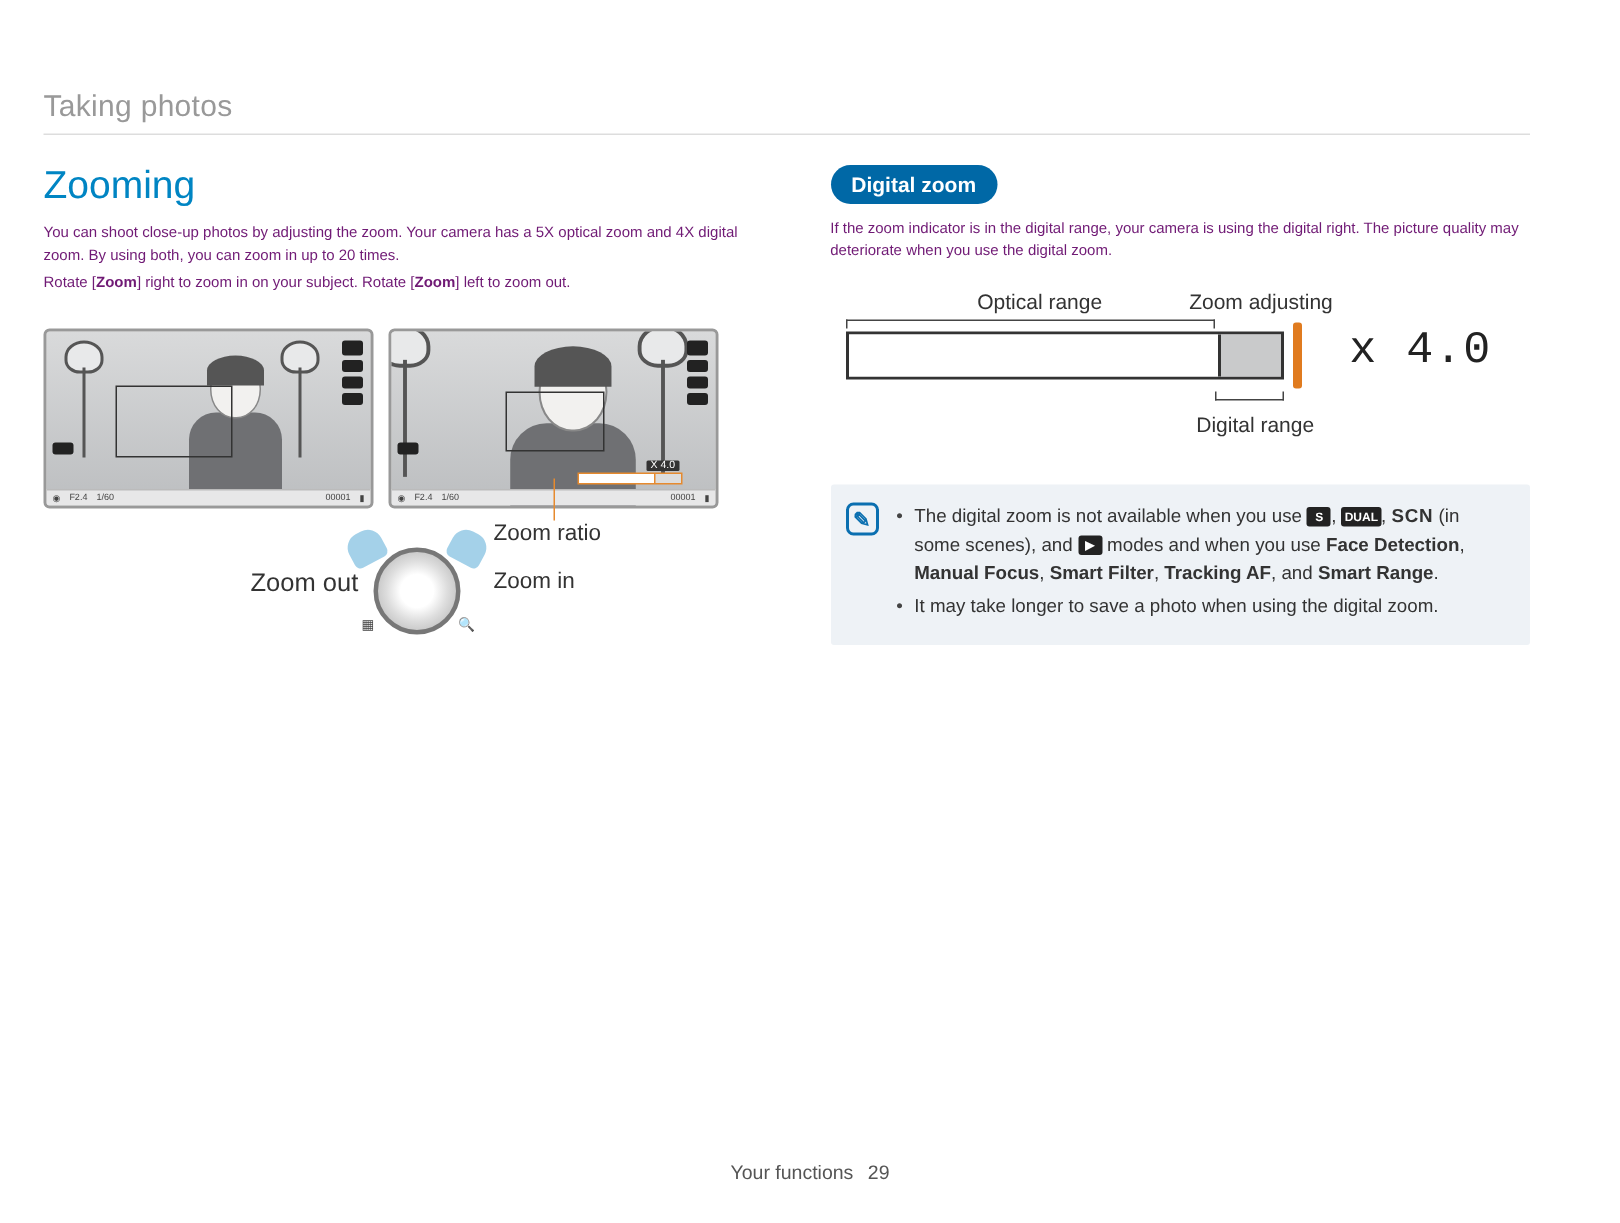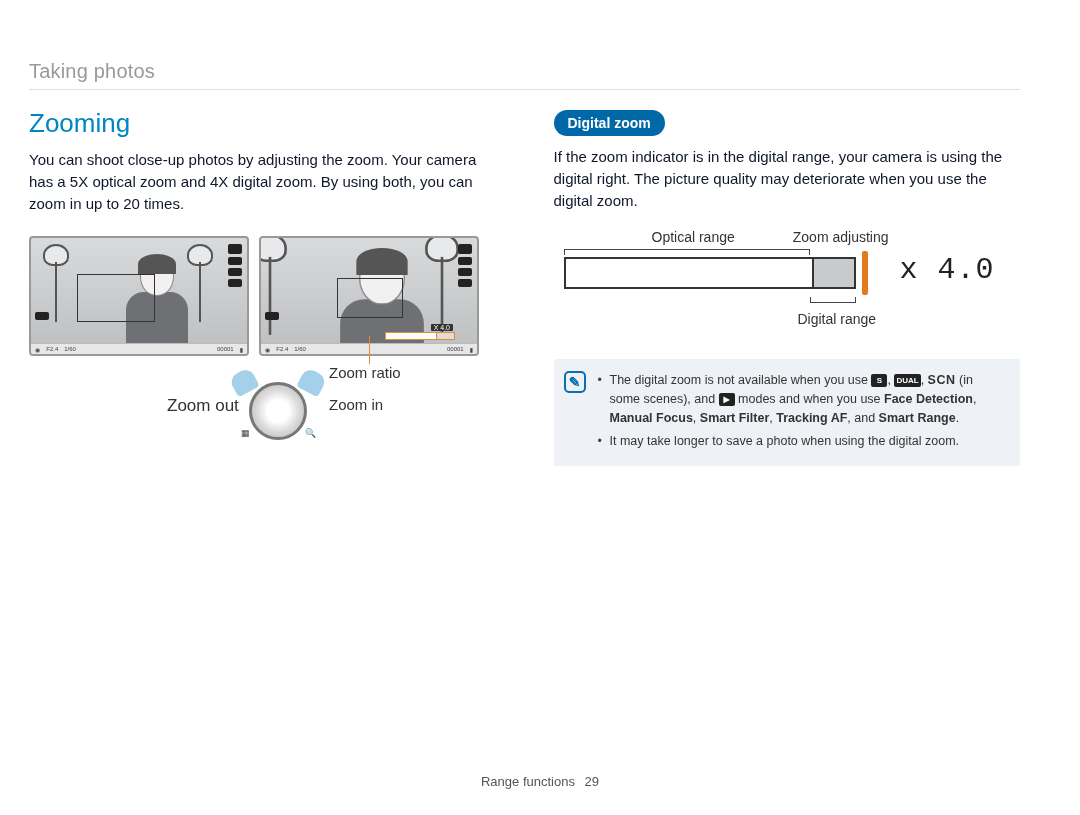--- a/index.html
+++ b/index.html
@@ -31,23 +31,23 @@
     flex: 1 1 50%;
     min-width: 0;
   }
   h2.section-title {
     color: #0085c3;
     font-size: 26px;
     font-weight: 400;
     margin-bottom: 10px;
   }
   .body-text {
-    font-size: 15px;
+    font-size: 10px;
     line-height: 1.45;
-    color: #0f172a;
+    color: #701a75;
   }
   .body-text .bold { font-weight: 700; }
   .para2 { margin-top: 4px; }
 
   
   .lcds {
     display: flex;
     gap: 10px;
     margin-top: 22px;
   }
@@ -302,20 +302,23 @@
 <body>
 
 <div class="page">
   <div class="header">Taking photos</div>
 
   <div class="columns">
 
     <div class="col">
       <h2 class="section-title">Zooming</h2>
       <p class="body-text">You can shoot close-up photos by adjusting the zoom. Your camera has a 5X optical zoom and 4X digital zoom. By using both, you can zoom in up to 20 times.</p>
+      <p class="body-text para2">
+        <span>Rotate [</span><span class="bold">Zoom</span><span>] right to zoom in on your subject. Rotate [</span><span class="bold">Zoom</span><span>] left to zoom out.</span>
+      </p>
 
       <div class="lcds">
 
         <div class="lcd lcd1">
           <div class="scene">
             <div class="lamp l1"></div>
             <div class="lamp l2"></div>
             <div class="person">
               <div class="body"></div>
                 <div class="head"></div>
@@ -431,15 +434,15 @@
             <span class="bold">Smart Range</span><span>.</span>
           </li>
           <li>It may take longer to save a photo when using the digital zoom.</li>
         </ul>
       </div>
     </div>
   </div>
 </div>
 
 <div class="footer">
-  <span>Range functions</span>
+  <span>Your functions</span>
   <span class="pg">29</span>
 </div>
 
 </body></html>

